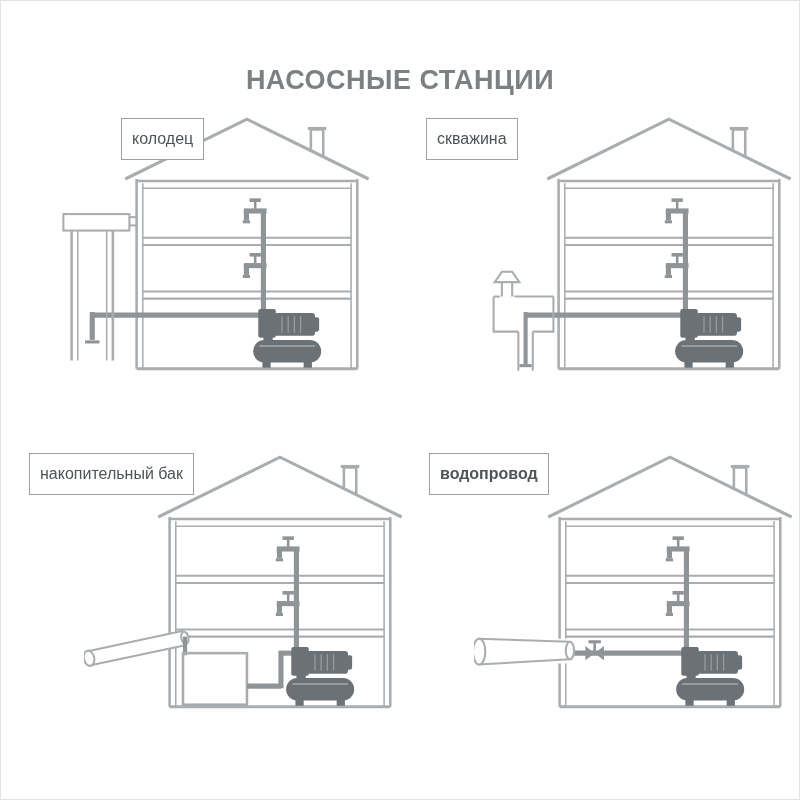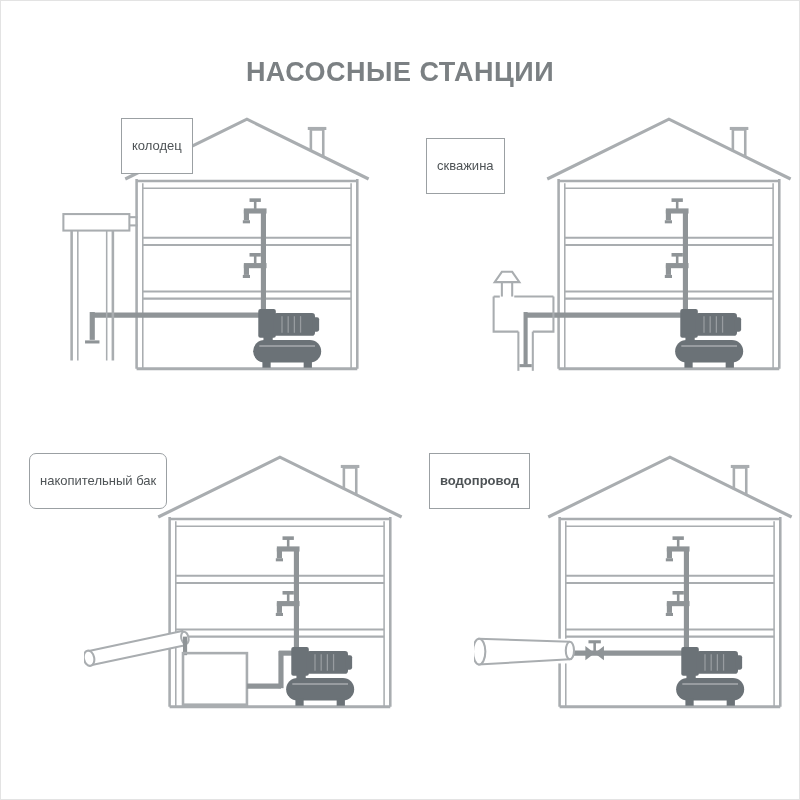--- a/index.html
+++ b/index.html
@@ -11,40 +11,40 @@
     --label_border:#9ba0a3;
   }
   *{margin:0;padding:0;box-sizing:border-box;}
   html,body{background:#fff;}
   body{font-family:"Liberation Sans","DejaVu Sans",sans-serif;}
   .page{
     position:relative;width:800px;height:800px;background:#fff;overflow:hidden;
     border:1px solid #e3e3e3;
   }
   .title{
-    position:absolute;top:56px;left:0;width:100%;
+    position:absolute;top:64px;left:0;width:100%;
     text-align:center;font-size:27px;font-weight:bold;
     color:var(--title);letter-spacing:.5px;
   }
   .panel{position:absolute;}
   .panel svg{display:block;}
   .diagram-label{
     position:absolute;z-index:5;background:#fff;
     border:1px solid var(--label_border);
     color:var(--label_text);
-    font-size:13px;line-height:14px;padding:20px 10px;
+    font-size:16px;line-height:14px;padding:13px 10px;
     white-space:nowrap;
   }
   #p1{left:50px;top:112px;}
   #p2{left:472px;top:112px;}
   #p3{left:83px;top:450px;}
   #p4{left:473px;top:450px;}
   #l1{left:120px;top:117px;}
-  #l2{left:425px;top:117px;margin-top:20px;}
-  #l3{left:28px;top:452px;border-radius:7px;}
+  #l2{left:425px;top:117px;}
+  #l3{left:28px;top:452px;}
   #l4{left:428px;top:452px;font-weight:bold;}
 </style>
 </head>
 <body>
 
 <div class="page">
 
   <svg width="0" height="0" style="position:absolute" aria-hidden="true">
     <defs>
       <g id="house-frame">

